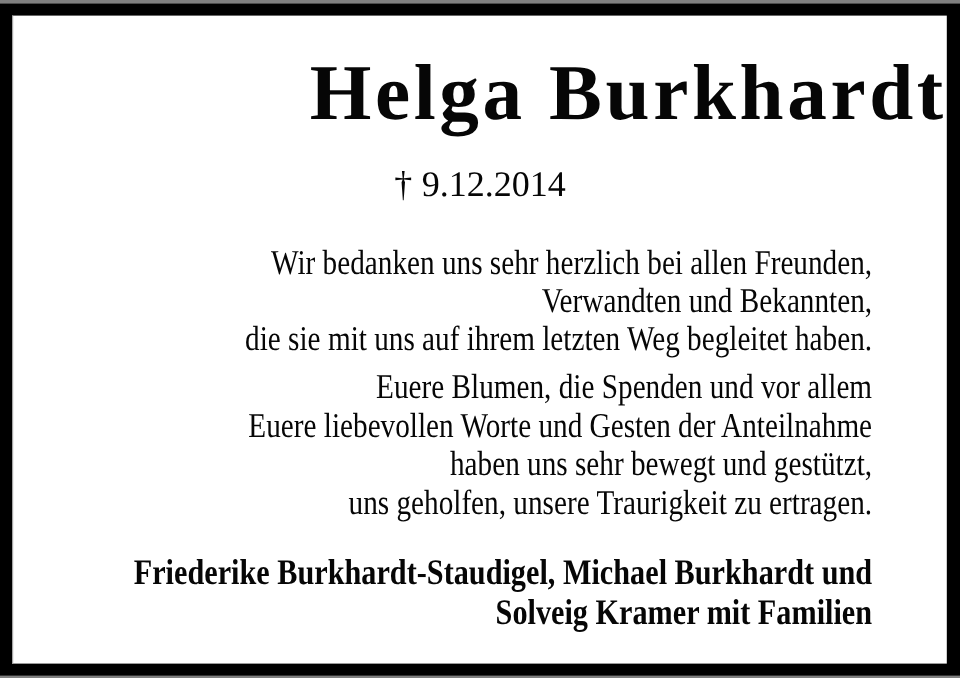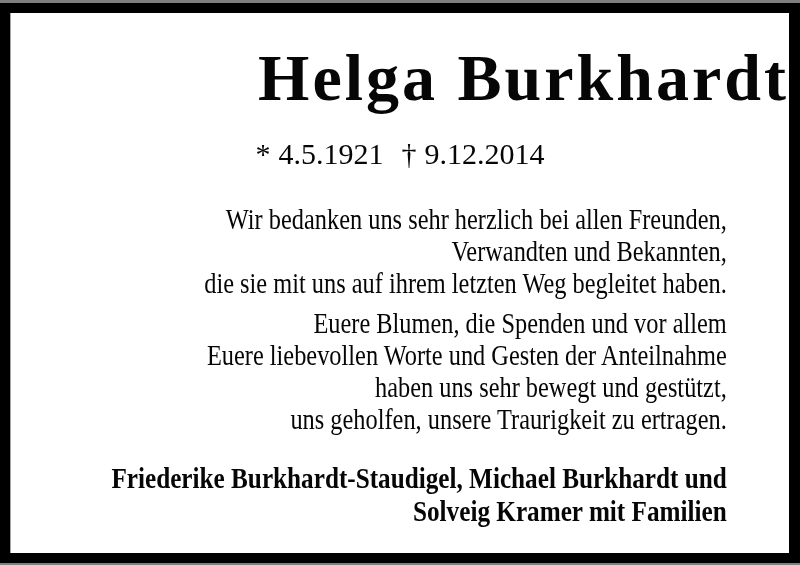--- a/index.html
+++ b/index.html
@@ -68,23 +68,20 @@
 
 <div class="scan">
   <div class="edge top"></div>
 
   <div class="card">
 
     <h1 class="name">Helga Burkhardt</h1>
 
     <div class="dates">
       <span class="date-item">
-        <span class="sym">*</span><span>4.5.1921</span>
-      </span>
-      <span class="date-item">
         <span class="sym">†</span><span>9.12.2014</span>
       </span>
     </div>
 
     <div class="para p1 condensed">
       <div class="line">Wir bedanken uns sehr herzlich bei allen Freunden,</div>
       <div class="line">Verwandten und Bekannten,</div>
       <div class="line">die sie mit uns auf ihrem letzten Weg begleitet haben.</div>
     </div>
 

